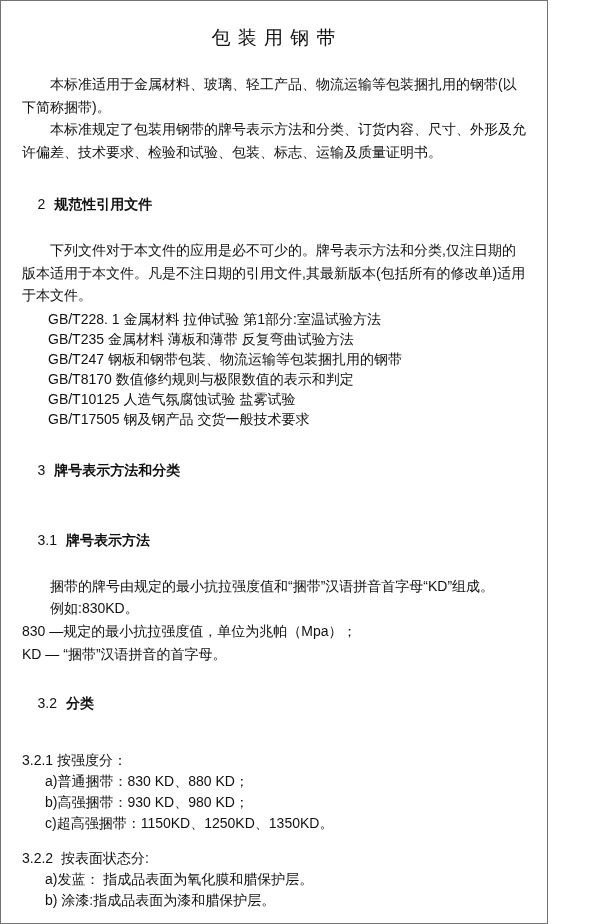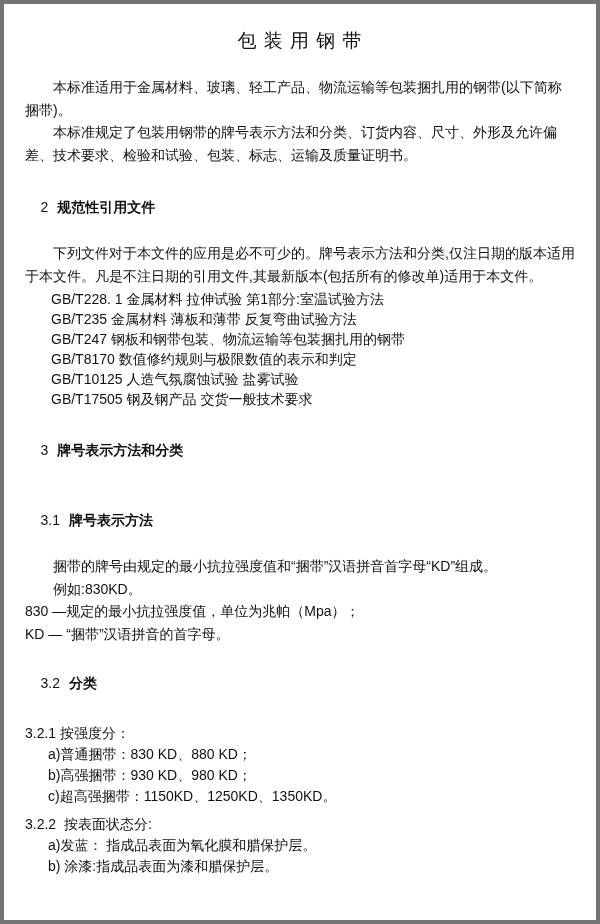--- a/index.html
+++ b/index.html
@@ -2,23 +2,23 @@
 <html><head>
 <meta charset="utf-8">
 <style>
   html, body { margin: 0; padding: 0; background: #fff; }
   body {
     width: 600px; height: 924px;
     font-family: "Liberation Sans", sans-serif;
     color: #111;
   }
   .page {
-    width: 600px; height: 924px;
+    width: 548px; height: 924px;
     box-sizing: border-box;
-    border: 4px solid #737373;
+    border: 1px solid #737373;
     background: #fff;
     padding: 10px 21px 0 21px;
     overflow: hidden;
     font-size: 14px;
     line-height: 22px;
   }
   .title {
     font-weight: normal;
     font-size: 19px;
     line-height: 26px;
@@ -28,21 +28,21 @@
     white-space: pre-wrap;
   }
   .heading {
     font-weight: bold;
     white-space: pre-wrap;
     margin-top: 8px;
     margin-bottom: 2px;
   }
   .heading .num { font-weight: normal; margin-right: 9px; }
   .heading.h-sub { margin-top: 4px; }
-  .sub-label { white-space: pre-wrap; line-height: 22px; margin-top: 6px; }
+  .sub-label { white-space: pre-wrap; line-height: 22px; margin-top: 13px; }
   .para { white-space: pre-wrap; line-height: 22.5px; }
   .para.indent { text-indent: 28px; }
   .ref { white-space: pre-wrap; line-height: 20px; padding-left: 26px; }
   .note { white-space: pre-wrap; line-height: 23px; }
   .item { white-space: pre-wrap; line-height: 21px; padding-left: 23px; }
   .refs-block { margin: 2px 0 2px 0; }
 </style>
 </head>
 <body>
 

